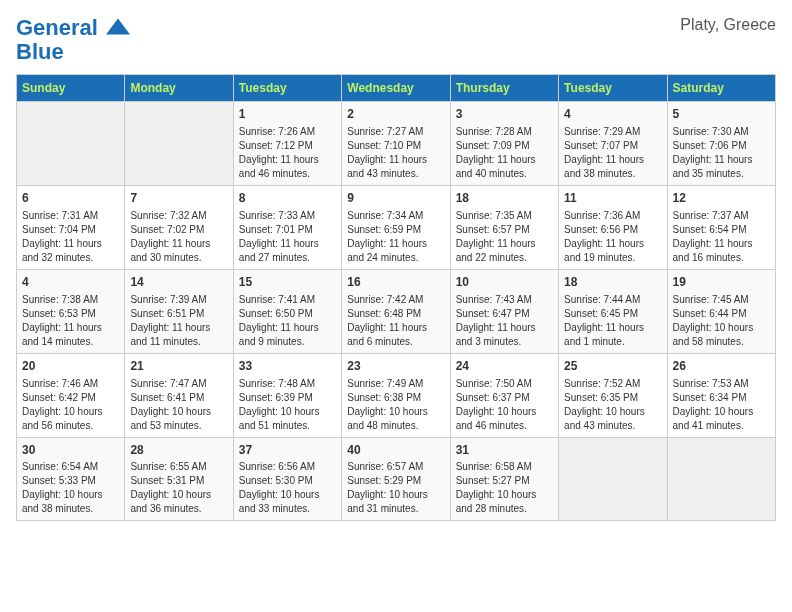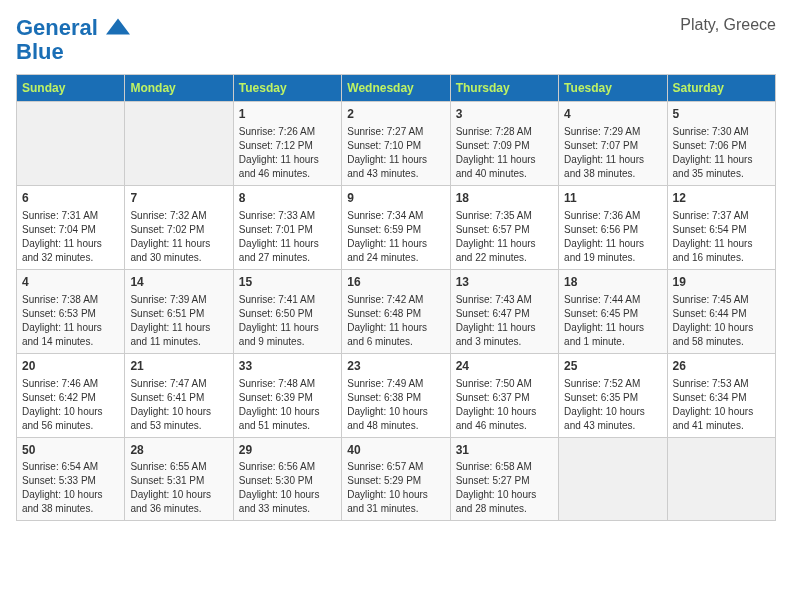--- a/index.html
+++ b/index.html
@@ -192,21 +192,21 @@
         </td>
         <td>
           <span class="day-num">15</span>
           <div class="day-info">Sunrise: 7:41 AM<br>Sunset: 6:50 PM<br>Daylight: 11 hours and 9 minutes.</div>
         </td>
         <td>
           <span class="day-num">16</span>
           <div class="day-info">Sunrise: 7:42 AM<br>Sunset: 6:48 PM<br>Daylight: 11 hours and 6 minutes.</div>
         </td>
         <td>
-          <span class="day-num">13</span>
+          <span class="day-num">10</span>
           <div class="day-info">Sunrise: 7:43 AM<br>Sunset: 6:47 PM<br>Daylight: 11 hours and 3 minutes.</div>
         </td>
         <td>
           <span class="day-num">18</span>
           <div class="day-info">Sunrise: 7:44 AM<br>Sunset: 6:45 PM<br>Daylight: 11 hours and 1 minute.</div>
         </td>
         <td>
           <span class="day-num">19</span>
           <div class="day-info">Sunrise: 7:45 AM<br>Sunset: 6:44 PM<br>Daylight: 10 hours and 58 minutes.</div>
         </td>
@@ -236,29 +236,29 @@
           <span class="day-num">25</span>
           <div class="day-info">Sunrise: 7:52 AM<br>Sunset: 6:35 PM<br>Daylight: 10 hours and 43 minutes.</div>
         </td>
         <td>
           <span class="day-num">26</span>
           <div class="day-info">Sunrise: 7:53 AM<br>Sunset: 6:34 PM<br>Daylight: 10 hours and 41 minutes.</div>
         </td>
       </tr>
       <tr>
         <td>
-          <span class="day-num">50</span>
+          <span class="day-num">30</span>
           <div class="day-info">Sunrise: 6:54 AM<br>Sunset: 5:33 PM<br>Daylight: 10 hours and 38 minutes.</div>
         </td>
         <td>
           <span class="day-num">28</span>
           <div class="day-info">Sunrise: 6:55 AM<br>Sunset: 5:31 PM<br>Daylight: 10 hours and 36 minutes.</div>
         </td>
         <td>
-          <span class="day-num">29</span>
+          <span class="day-num">37</span>
           <div class="day-info">Sunrise: 6:56 AM<br>Sunset: 5:30 PM<br>Daylight: 10 hours and 33 minutes.</div>
         </td>
         <td>
           <span class="day-num">40</span>
           <div class="day-info">Sunrise: 6:57 AM<br>Sunset: 5:29 PM<br>Daylight: 10 hours and 31 minutes.</div>
         </td>
         <td>
           <span class="day-num">31</span>
           <div class="day-info">Sunrise: 6:58 AM<br>Sunset: 5:27 PM<br>Daylight: 10 hours and 28 minutes.</div>
         </td>

